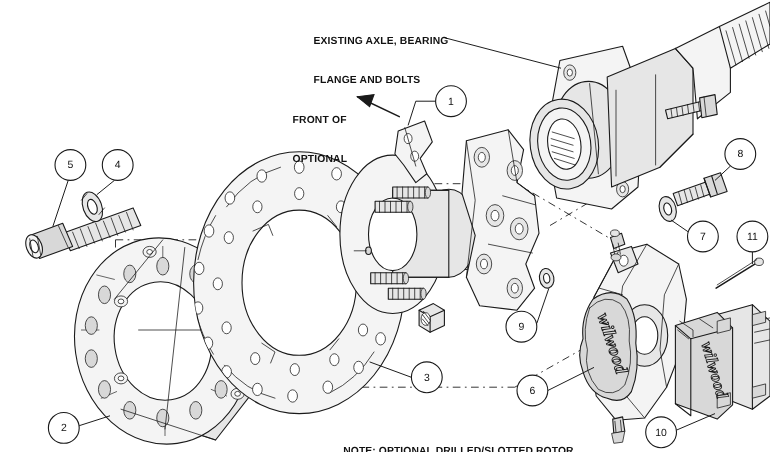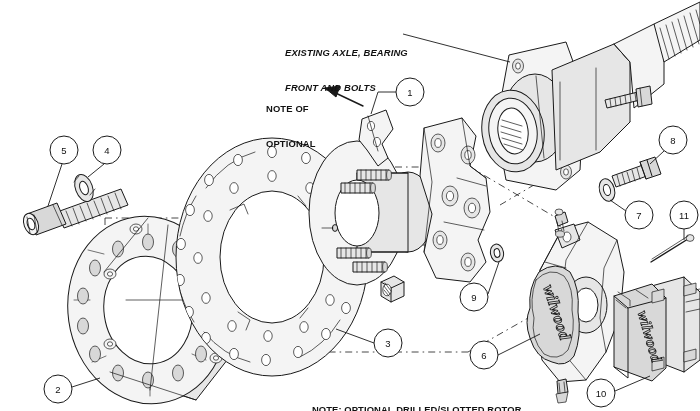--- a/index.html
+++ b/index.html
@@ -601,27 +601,27 @@
         <circle class="bubC" cx="601" cy="393" r="14"></circle>
         <text class="bub-num" x="601" y="393.5">10</text>
       </g>
       <g>
         <circle class="bubC" cx="684" cy="215" r="14"></circle>
         <text class="bub-num" x="684" y="215.5">11</text>
       </g>
     </g>
   </svg>
 
-  <div class="anno-text" style="left:285px; top:24px;font-style:italic;">
+  <div class="anno-text" style="left:285px; top:8px;">
     <div>EXISTING AXLE, BEARING</div>
-    <div>FRONT AND BOLTS</div>
+    <div>FLANGE AND BOLTS</div>
   </div>
 
   <div class="anno-text" style="left:266px; top:80px;">
-    <div>NOTE OF</div>
+    <div>FRONT OF</div>
     <div>OPTIONAL</div>
   </div>
 
   <div class="note-text" style="left:312px; top:380px;">
     <div>NOTE: OPTIONAL DRILLED/SLOTTED ROTOR</div>
     
   </div>
 
 </div>
 

